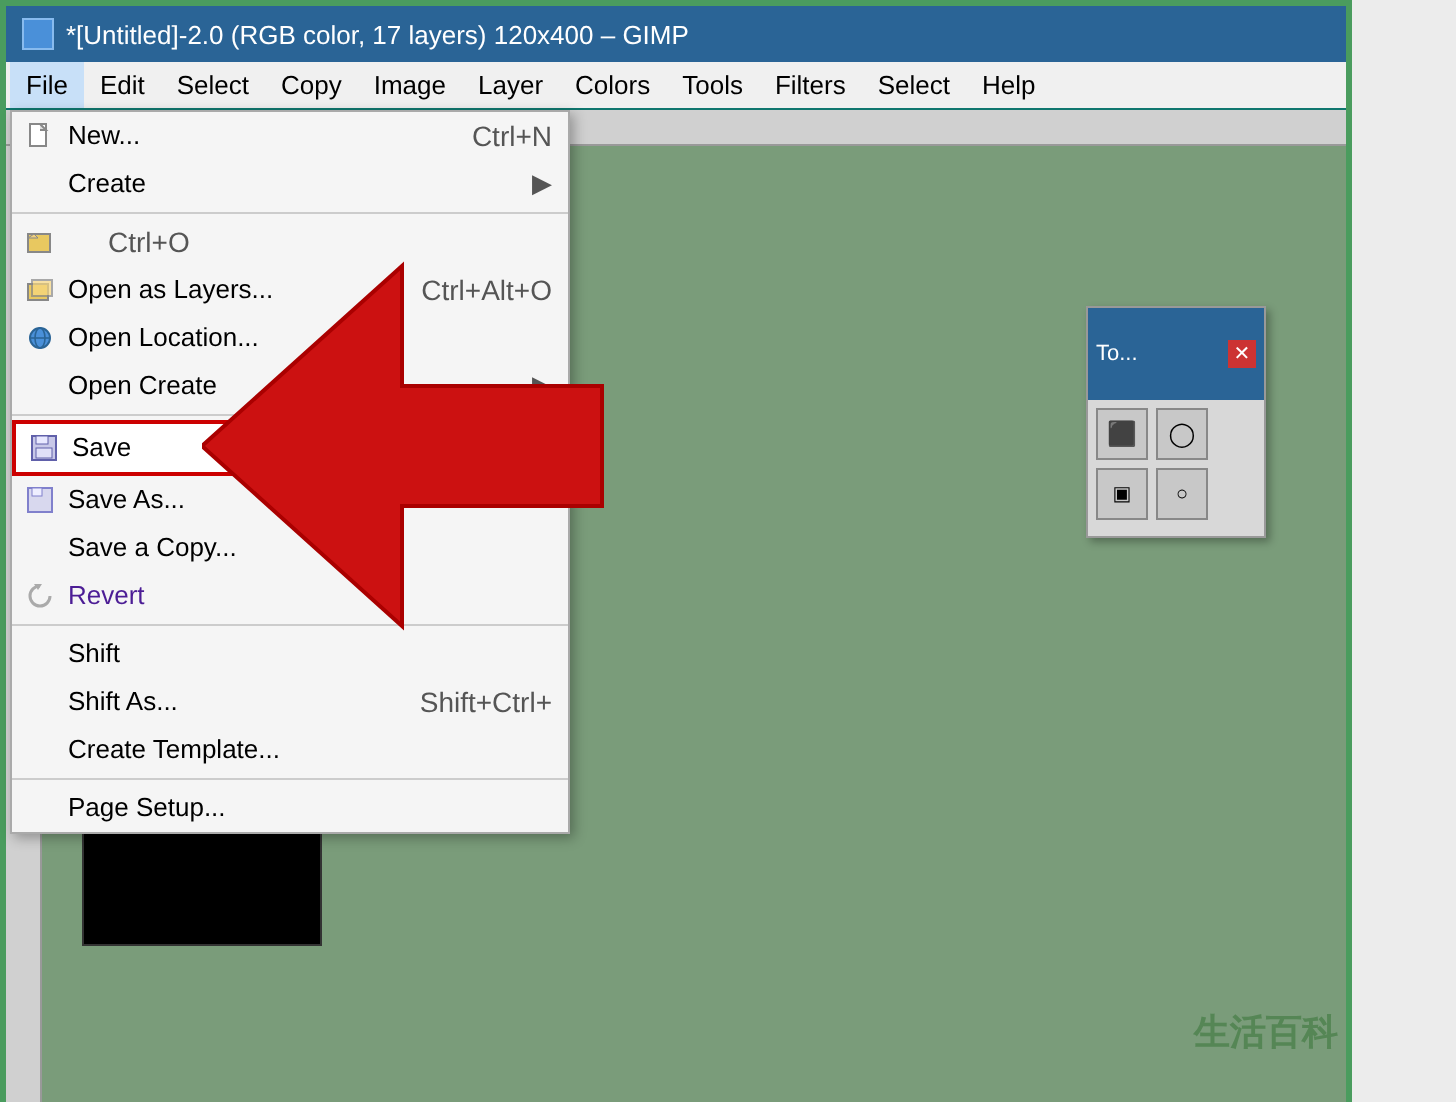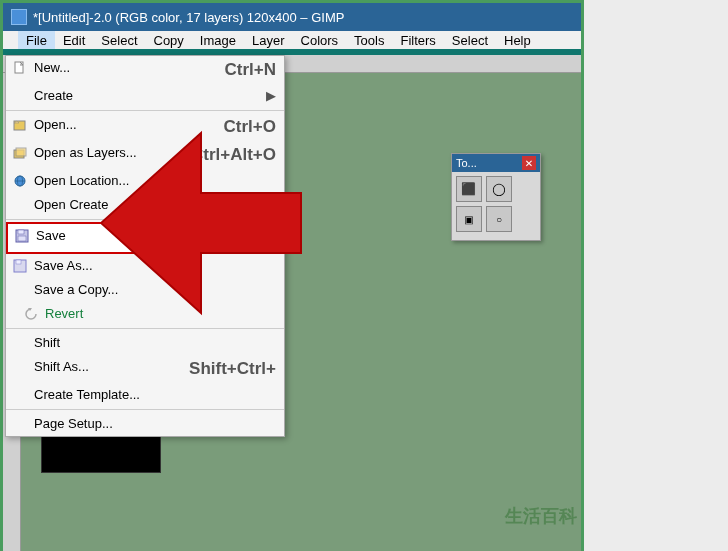--- a/index.html
+++ b/index.html
@@ -7,21 +7,21 @@
       width: 728px;
       height: 551px;
       overflow: hidden;
       font-family: 'Segoe UI', Arial, sans-serif;
       font-size: 13px;
       background: #ececec;
     }
 
     
     .window-frame {
-      width: 584px;
+      width: 676px;
       height: 551px;
       border: 3px solid #4a9c5e;
       position: relative;
       background: #b8d4b8;
     }
 
     
     .title-bar {
       background: #2a6496;
       color: white;
@@ -41,22 +41,22 @@
       border: 1px solid #88bbee;
       display: inline-block;
     }
 
     
     .menu-bar {
       background: #f0f0f0;
       display: flex;
       align-items: stretch;
       height: 24px;
-      border-bottom: 6px solid #0f766e;
-      padding: 0 15px;
+      border-bottom: 1px solid #0f766e;
+      padding: 0 2px;
     }
 
     .menu-item {
       padding: 3px 8px;
       cursor: pointer;
       display: flex;
       align-items: center;
       font-size: 13px;
       color: #000;
       white-space: nowrap;
@@ -109,45 +109,43 @@
       cursor: pointer;
       min-height: 24px;
     }
 
     .menu-entry.highlighted {
       background: #fff;
       border: 2px solid #cc0000;
     }
 
     .menu-entry.disabled {
-      color: #15803d;
+      color: #4c1d95;
       cursor: default;
-      margin-left: 11px;
     }
 
     .menu-entry .entry-icon {
       position: absolute;
       left: 6px;
       width: 16px;
       height: 16px;
       display: flex;
       align-items: center;
       justify-content: center;
     }
 
     .menu-entry .entry-label {
       flex: 1;
       font-size: 13px;
     }
 
     .menu-entry .entry-shortcut {
       margin-left: 20px;
       color: #555;
-      font-size: 17px;
-      font-weight: bold;
+      font-size: 14px;
     }
 
     .menu-entry .entry-arrow {
       margin-left: 10px;
       color: #555;
     }
 
     
     .workspace {
       flex: 1;
@@ -202,21 +200,21 @@
       top: 80px;
       width: 90px;
       background: #d8d8d8;
       border: 1px solid #999;
       box-shadow: 2px 2px 4px rgba(0,0,0,0.3);
     }
 
     .toolbox-title {
       background: #2a6496;
       color: white;
-      padding: 2px 4px;
+      padding: 16px 4px;
       font-size: 11px;
       display: flex;
       align-items: center;
       justify-content: space-between;
     }
 
     .toolbox-title-close {
       background: #cc3333;
       color: white;
       width: 14px;
@@ -389,21 +387,20 @@
 
         <div class="menu-separator"></div>
 
         <div class="menu-entry">
           <span class="entry-icon">
             <svg width="14" height="14" viewBox="0 0 14 14">
                 <rect x="1" y="3" width="11" height="9" fill="#e8c860" stroke="#888" stroke-width="1"></rect>
                 <polygon points="1,5 4,3 6,5" fill="#f0d080" stroke="#888" stroke-width="0.5"></polygon>
               </svg>
           </span>
-          <span class="entry-label">Open...</span>
           <span class="entry-shortcut">Ctrl+O</span>
         </div>
 
         <div class="menu-entry">
           <span class="entry-icon">
             <svg width="14" height="14" viewBox="0 0 14 14">
                 <rect x="1" y="4" width="10" height="8" fill="#e8c860" stroke="#888" stroke-width="1"></rect>
                 <rect x="3" y="2" width="10" height="8" fill="#f8d880" stroke="#888" stroke-width="1" opacity="0.7"></rect>
               </svg>
           </span>

